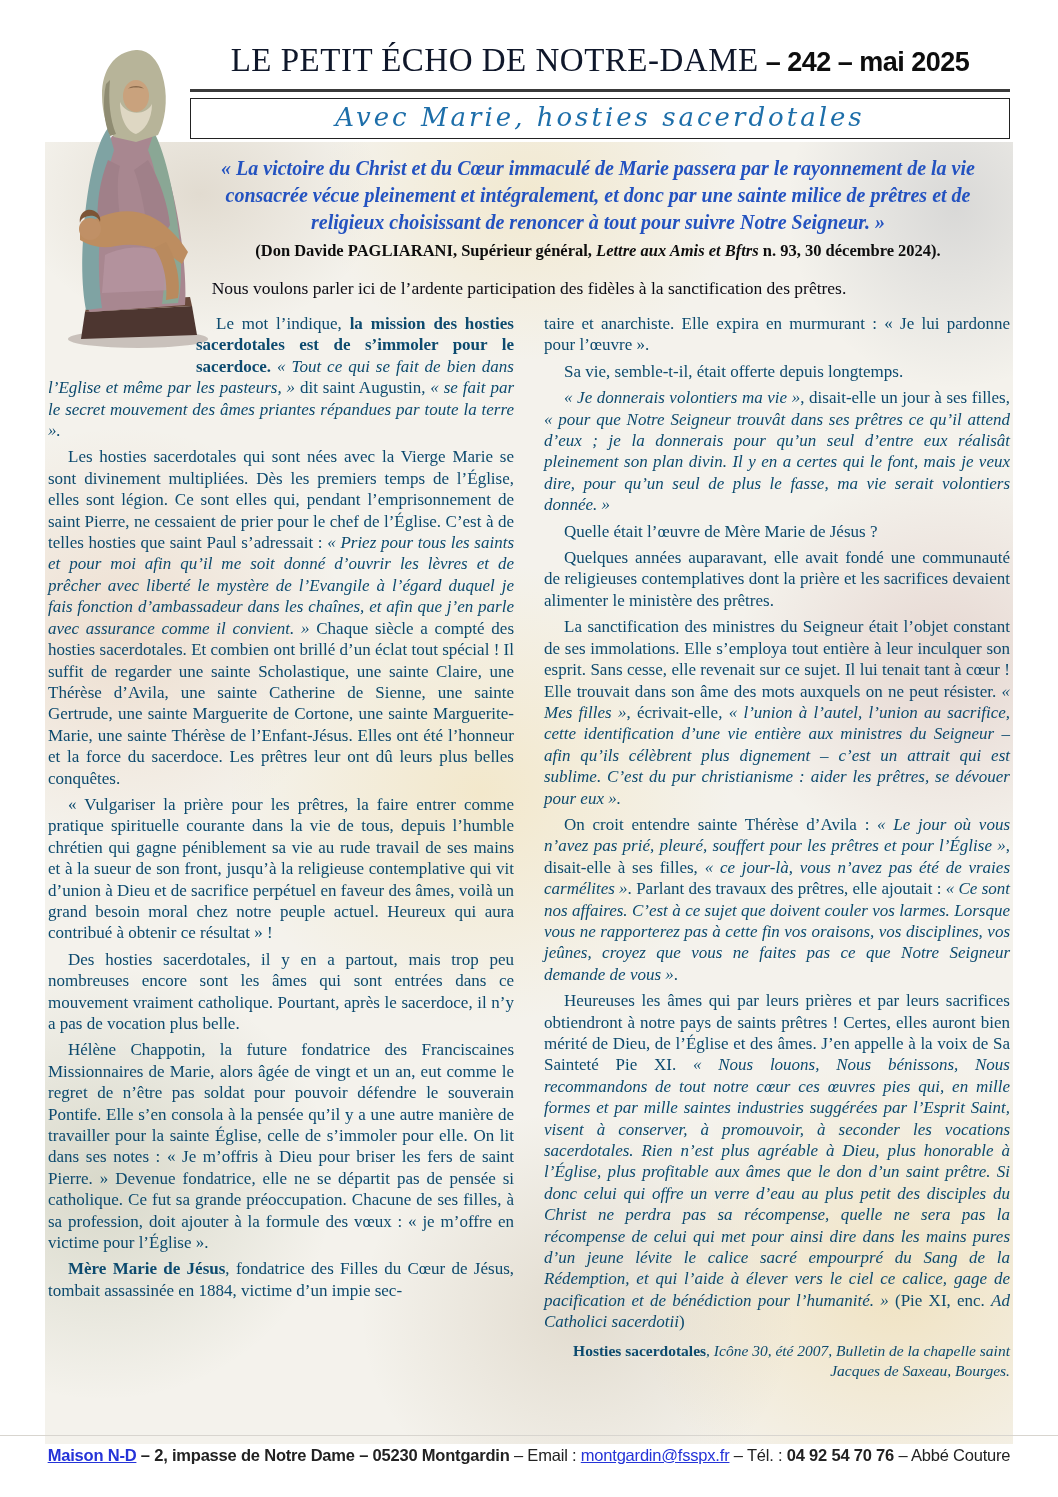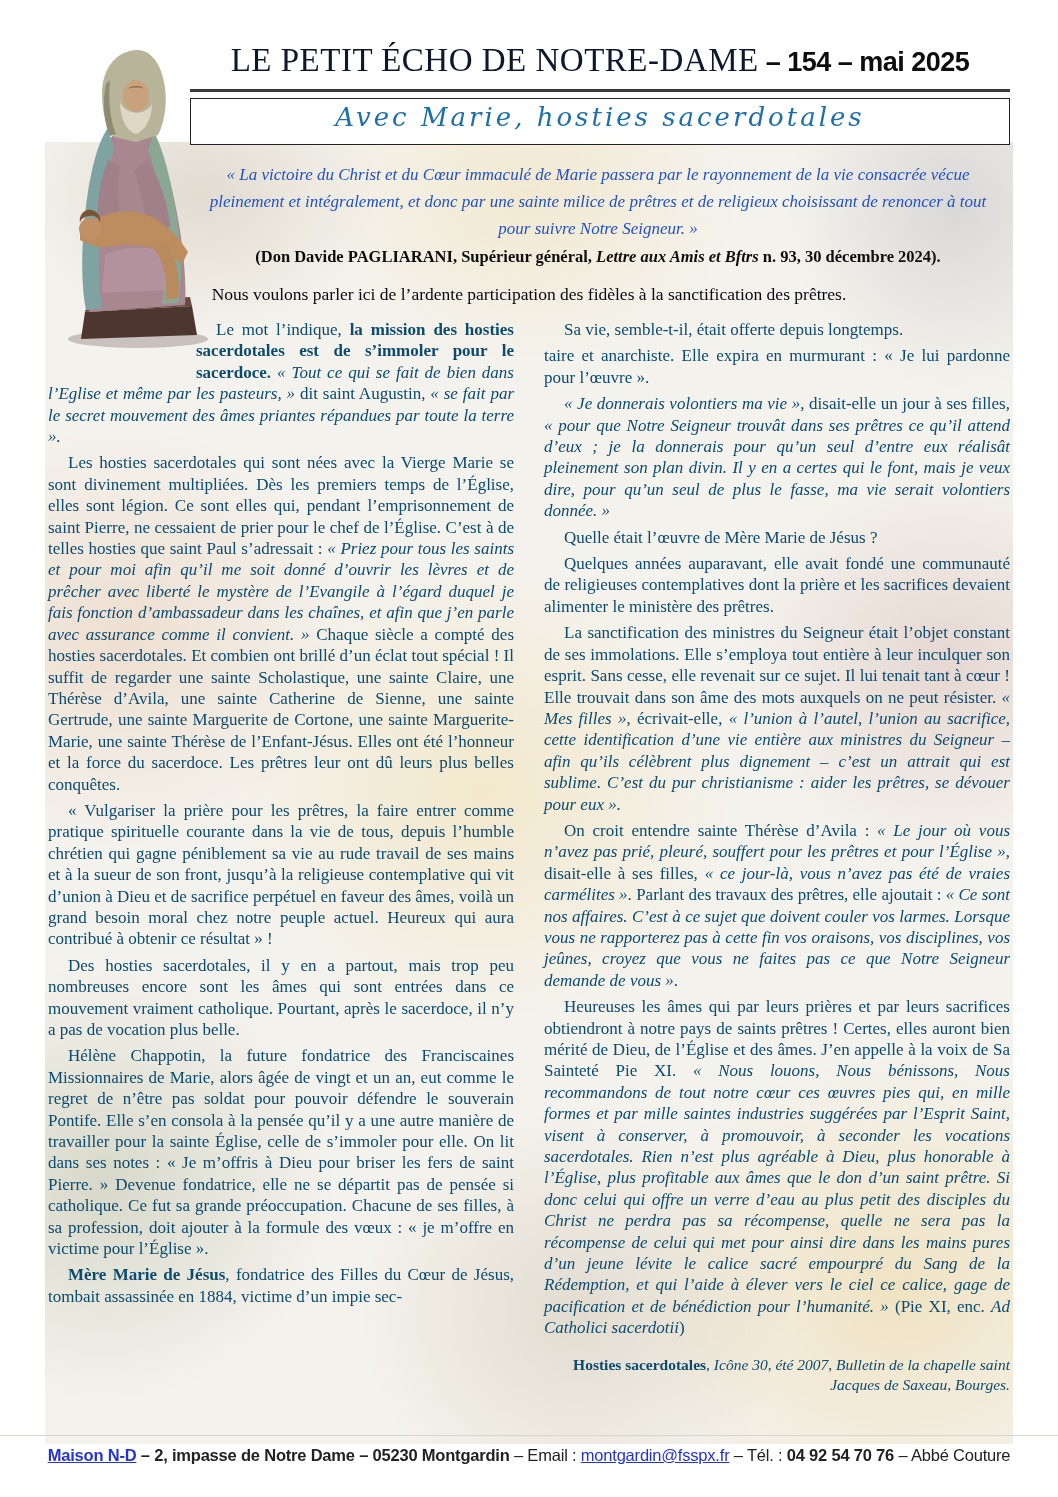--- a/index.html
+++ b/index.html
@@ -5,21 +5,21 @@
   html,body{margin:0;padding:0;background:#fff;}
   .page{position:relative;width:1058px;height:1497px;background:#ffffff;overflow:hidden;
         font-family:"Liberation Serif",serif;color:#111;}
 
   
   .masthead{position:relative;margin:0 48px 0 190px;padding-top:42px;text-align:center;}
   .title-line{white-space:nowrap;}
   .title-main{font-family:Liberation Serif, serif;font-size:33px;letter-spacing:.5px;color:#0f172a;}
   .title-issue{font-family:"Liberation Sans",sans-serif;font-weight:bold;font-size:27px;letter-spacing:-.5px;color:#0d0d0d;}
   .title-rule{height:3px;background:#3a3a3a;margin:10px 0 6px 0;border:none;}
-  .subtitle-box{border:1.5px solid #222;padding:3px 0 12px 0;background:rgba(255,255,255,.85);}
+  .subtitle-box{border:1.5px solid #222;padding:3px 0 6px 0;background:rgba(255,255,255,.85);}
   .subtitle{font-family:"DejaVu Serif","Liberation Serif",serif;font-style:italic;font-size:26px;
             letter-spacing:3px;color:#1d6ea9;}
 
   
   .watermark{position:absolute;left:45px;top:142px;width:968px;height:1302px;z-index:0;
     background:
       radial-gradient(260px 200px at 16% 4%, rgba(120,90,50,.15), transparent 70%),
       radial-gradient(300px 240px at 50% 4%, rgba(232,196,96,.20), transparent 70%),
       radial-gradient(240px 260px at 94% 5%, rgba(60,70,95,.15), transparent 70%),
       radial-gradient(320px 300px at 8% 38%, rgba(205,120,60,.16), transparent 70%),
@@ -30,33 +30,33 @@
       radial-gradient(380px 330px at 88% 88%, rgba(228,178,62,.24), transparent 70%),
       #f4f2ec;}
 
   
   .statue{position:absolute;left:50px;top:40px;width:175px;height:310px;z-index:3;}
   .statue svg{display:block;width:100%;height:100%;}
 
   
   .lead{position:relative;z-index:2;}
   .lead-quote{margin:16px 58px 0 196px;text-align:center;
-      font-weight:normal;font-style:italic;font-size:17px;line-height:27px;color:#2352c0;}
+      font-weight:bold;font-style:italic;font-size:20px;line-height:27px;color:#2352c0;}
   .lead-attribution{margin:4px 58px 0 196px;text-align:center;
       font-weight:bold;font-size:16.5px;line-height:22px;color:#0d0d0d;}
   .lead-intro{margin:16px 60px 0 60px;text-align:center;
       font-weight:normal;font-size:17.5px;color:#0a0a14;}
 
   
   .columns{position:relative;z-index:2;display:flex;gap:30px;margin:14px 48px 0 48px;}
   .col{flex:1 1 0;font-size:17px;line-height:21.4px;text-align:justify;color:#0c4a6e;}
   .statue-spacer{float:left;width:148px;height:64px;}
   .para{margin:0 0 5px 0;text-indent:20px;}
   .para.noindent{text-indent:0;}
-  .para.attribution{text-indent:0;text-align:right;font-size:15.5px;line-height:20px;margin-top:16px;}
+  .para.attribution{text-indent:0;text-align:right;font-size:15.5px;line-height:20px;margin-top:8px;}
   .seg-n{font-style:normal;font-weight:normal;}
   .seg-b{font-weight:bold;}
   .seg-i{font-style:italic;}
   .seg-bi{font-weight:bold;font-style:italic;}
   .seg-link{color:#2433d8;text-decoration:underline;cursor:pointer;}
   .seg-blink{color:#2433d8;text-decoration:underline;font-weight:bold;cursor:pointer;}
 
   
   .footer{position:absolute;left:0;right:0;bottom:32px;z-index:2;padding:10px 40px 0 40px;
       border-top:1px solid #d8d5cf;text-align:center;
@@ -87,21 +87,21 @@
       <path d="M86 10 C64 12 52 30 52 55 C52 75 58 90 64 97 L86 102 L108 95 C115 82 118 60 114 42 C110 20 98 9 86 10 Z" fill="#b7b499"></path>
       <path d="M60 40 C58 60 60 80 66 94 L60 96 C54 84 52 62 56 44 Z" fill="#8f8c72"></path>
       <path d="M70 62 C70 80 78 92 86 94 C94 91 102 80 102 64 C96 76 76 76 70 62 Z" fill="#ded7c3"></path>
       <ellipse cx="86" cy="56" rx="13" ry="16" fill="#c9a27d"></ellipse>
       <path d="M78 49 C80 45 92 45 94 49 C92 47 80 47 78 49 Z" fill="#8a6a4c"></path>
     </svg>
   </div>
 
   <div class="masthead">
     <div class="title-line">
-      <span class="title-main">LE PETIT ÉCHO DE NOTRE-DAME</span><span class="title-issue"> – 154 – mai 2025</span>
+      <span class="title-main">LE PETIT ÉCHO DE NOTRE-DAME</span><span class="title-issue"> – 242 – mai 2025</span>
     </div>
     <hr class="title-rule">
     <div class="subtitle-box">
       <span class="subtitle">Avec Marie, hosties sacerdotales</span>
     </div>
   </div>
 
   <div class="lead">
     <div class="lead-quote">« La victoire du Christ et du Cœur immaculé de Marie passera par le rayonnement de la vie consacrée vécue pleinement et intégralement, et donc par une sainte milice de prêtres et de religieux choisissant de renoncer à tout pour suivre Notre Seigneur. »</div>
     <div class="lead-attribution"><span class="seg-b">(Don Davide PAGLIARANI, Supérieur général, </span><span class="seg-bi">Lettre aux Amis et Bftrs</span><span class="seg-b"> n. 93, 30 décembre 2024).</span></div>
@@ -115,22 +115,22 @@
           <p class="para"><span class="seg-n">Le mot l’indique, </span><span class="seg-b">la mission des hosties sacerdotales est de s’immoler pour le sacerdoce. </span><span class="seg-i">« Tout ce qui se fait de bien dans l’Eglise et même par les pasteurs, » </span><span class="seg-n">dit saint Augustin, </span><span class="seg-i">« se fait par le secret mouvement des âmes priantes répandues par toute la terre ».</span></p>
           <p class="para"><span class="seg-n">Les hosties sacerdotales qui sont nées avec la Vierge Marie se sont divinement multipliées. Dès les premiers temps de l’Église, elles sont légion. Ce sont elles qui, pendant l’emprisonnement de saint Pierre, ne cessaient de prier pour le chef de l’Église. C’est à de telles hosties que saint Paul s’adressait : </span><span class="seg-i">« Priez pour tous les saints et pour moi afin qu’il me soit donné d’ouvrir les lèvres et de prêcher avec liberté le mystère de l’Evangile à l’égard duquel je fais fonction d’ambassadeur dans les chaînes, et afin que j’en parle avec assurance comme il convient. » </span><span class="seg-n">Chaque siècle a compté des hosties sacerdotales. Et combien ont brillé d’un éclat tout spécial ! Il suffit de regarder une sainte Scholastique, une sainte Claire, une Thérèse d’Avila, une sainte Catherine de Sienne, une sainte Gertrude, une sainte Marguerite de Cortone, une sainte Marguerite-Marie, une sainte Thérèse de l’Enfant-Jésus. Elles ont été l’honneur et la force du sacerdoce. Les prêtres leur ont dû leurs plus belles conquêtes.</span></p>
           <p class="para"><span class="seg-n">« Vulgariser la prière pour les prêtres, la faire entrer comme pratique spirituelle courante dans la vie de tous, depuis l’humble chrétien qui gagne péniblement sa vie au rude travail de ses mains et à la sueur de son front, jusqu’à la religieuse contemplative qui vit d’union à Dieu et de sacrifice perpétuel en faveur des âmes, voilà un grand besoin moral chez notre peuple actuel. Heureux qui aura contribué à obtenir ce résultat » !</span></p>
           <p class="para"><span class="seg-n">Des hosties sacerdotales, il y en a partout, mais trop peu nombreuses encore sont les âmes qui sont entrées dans ce mouvement vraiment catholique. Pourtant, après le sacerdoce, il n’y a pas de vocation plus belle.</span></p>
           <p class="para"><span class="seg-n">Hélène Chappotin, la future fondatrice des Franciscaines Missionnaires de Marie, alors âgée de vingt et un an, eut comme le regret de n’être pas soldat pour pouvoir défendre le souverain Pontife. Elle s’en consola à la pensée qu’il y a une autre manière de travailler pour la sainte Église, celle de s’immoler pour elle. On lit dans ses notes : « Je m’offris à Dieu pour briser les fers de saint Pierre. » Devenue fondatrice, elle ne se départit pas de pensée si catholique. Ce fut sa grande préoccupation. Chacune de ses filles, à sa profession, doit ajouter à la formule des vœux : « je m’offre en victime pour l’Église ».</span></p>
           <p class="para"><span class="seg-b">Mère Marie de Jésus</span><span class="seg-n">, fondatrice des Filles du Cœur de Jésus, tombait assassinée en 1884, victime d’un impie sec-</span></p>
         </div>
     </div>
     <div class="col">
       <div>
+          <p class="para noindent"><span class="seg-n">taire et anarchiste. Elle expira en murmurant : « Je lui pardonne pour l’œuvre ».</span></p>
           <p class="para"><span class="seg-n">Sa vie, semble-t-il, était offerte depuis longtemps.</span></p>
-          <p class="para noindent"><span class="seg-n">taire et anarchiste. Elle expira en murmurant : « Je lui pardonne pour l’œuvre ».</span></p>
           <p class="para"><span class="seg-i">« Je donnerais volontiers ma vie »</span><span class="seg-n">, disait-elle un jour à ses filles, </span><span class="seg-i">« pour que Notre Seigneur trouvât dans ses prêtres ce qu’il attend d’eux ; je la donnerais pour qu’un seul d’entre eux réalisât pleinement son plan divin. Il y en a certes qui le font, mais je veux dire, pour qu’un seul de plus le fasse, ma vie serait volontiers donnée. »</span></p>
           <p class="para"><span class="seg-n">Quelle était l’œuvre de Mère Marie de Jésus ?</span></p>
           <p class="para"><span class="seg-n">Quelques années auparavant, elle avait fondé une communauté de religieuses contemplatives dont la prière et les sacrifices devaient alimenter le ministère des prêtres.</span></p>
           <p class="para"><span class="seg-n">La sanctification des ministres du Seigneur était l’objet constant de ses immolations. Elle s’employa tout entière à leur inculquer son esprit. Sans cesse, elle revenait sur ce sujet. Il lui tenait tant à cœur ! Elle trouvait dans son âme des mots auxquels on ne peut résister. </span><span class="seg-i">« Mes filles »</span><span class="seg-n">, écrivait-elle, </span><span class="seg-i">« l’union à l’autel, l’union au sacrifice, cette identification d’une vie entière aux ministres du Seigneur – afin qu’ils célèbrent plus dignement – c’est un attrait qui est sublime. C’est du pur christianisme : aider les prêtres, se dévouer pour eux ».</span></p>
           <p class="para"><span class="seg-n">On croit entendre sainte Thérèse d’Avila : </span><span class="seg-i">« Le jour où vous n’avez pas prié, pleuré, souffert pour les prêtres et pour l’Église »</span><span class="seg-n">, disait-elle à ses filles, </span><span class="seg-i">« ce jour-là, vous n’avez pas été de vraies carmélites »</span><span class="seg-n">. Parlant des travaux des prêtres, elle ajoutait : </span><span class="seg-i">« Ce sont nos affaires. C’est à ce sujet que doivent couler vos larmes. Lorsque vous ne rapporterez pas à cette fin vos oraisons, vos disciplines, vos jeûnes, croyez que vous ne faites pas ce que Notre Seigneur demande de vous »</span><span class="seg-n">.</span></p>
           <p class="para"><span class="seg-n">Heureuses les âmes qui par leurs prières et par leurs sacrifices obtiendront à notre pays de saints prêtres ! Certes, elles auront bien mérité de Dieu, de l’Église et des âmes. J’en appelle à la voix de Sa Sainteté Pie XI. </span><span class="seg-i">« Nous louons, Nous bénissons, Nous recommandons de tout notre cœur ces œuvres pies qui, en mille formes et par mille saintes industries suggérées par l’Esprit Saint, visent à conserver, à promouvoir, à seconder les vocations sacerdotales. Rien n’est plus agréable à Dieu, plus honorable à l’Église, plus profitable aux âmes que le don d’un saint prêtre. Si donc celui qui offre un verre d’eau au plus petit des disciples du Christ ne perdra pas sa récompense, quelle ne sera pas la récompense de celui qui met pour ainsi dire dans les mains pures d’un jeune lévite le calice sacré empourpré du Sang de la Rédemption, et qui l’aide à élever vers le ciel ce calice, gage de pacification et de bénédiction pour l’humanité. »</span><span class="seg-n"> (Pie XI, enc. </span><span class="seg-i">Ad Catholici sacerdotii</span><span class="seg-n">)</span></p>
           <p class="para attribution"><span class="seg-b">Hosties sacerdotales</span><span class="seg-i">, Icône 30, été 2007, Bulletin de la chapelle saint Jacques de Saxeau, Bourges.</span></p>
         </div>
     </div>
   </div>

